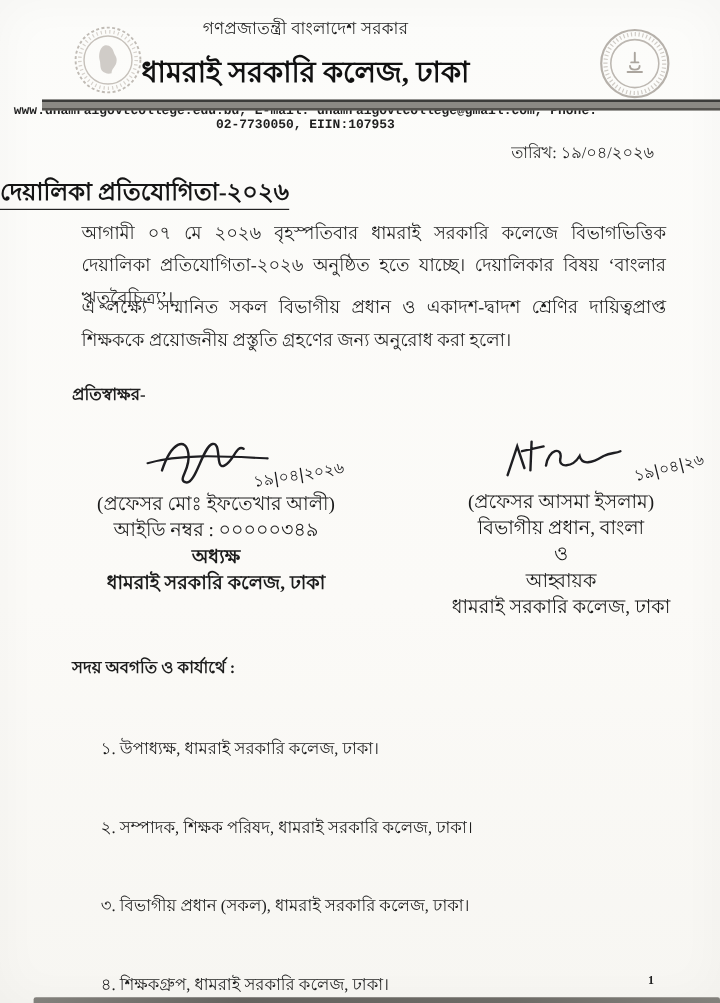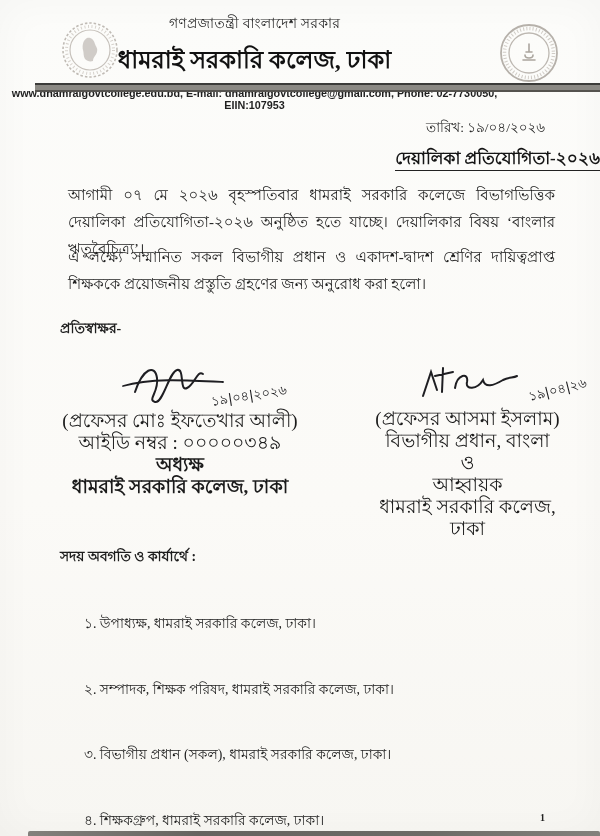--- a/index.html
+++ b/index.html
@@ -14,34 +14,34 @@
   .page{
     position:absolute;left:0;top:0;width:600px;height:836px;
     background:linear-gradient(180deg,#fcfcfa 0%,#fbfaf7 60%,#f7f6f2 100%);
     box-shadow:inset 0 0 40px rgba(0,0,0,0.03);
   }
   
   .hdr-center{position:absolute;left:0;top:12px;width:509px;text-align:center;}
   .govt-line{font-size:14px;letter-spacing:.2px;color:#232323;}
   .college-name{font-size:24px;font-weight:bold;margin-top:5px;color:#111;}
   .contact-line{font-size:10.8px;font-weight:bold;margin-top:6px;color:#1f1f1f;
-    font-family:Liberation Sans, sans-serif;}
+    font-family:Liberation Mono, monospace;}
   .rule{
     position:absolute;left:35px;top:83px;width:565px;height:5px;
     border-top:2px solid #3c3c3a;border-bottom:2px solid #55534f;
     background:#8b8984;
   }
   .seal{position:absolute;opacity:.85;}
   .seal-left{left:60px;top:20px;}
   .seal-right{left:498px;top:22px;}
   
   .date-line{position:absolute;right:55px;top:98px;font-size:13.5px;font-weight:normal;color:#262626;margin-top:19px;}
   .doc-title{
-    position:absolute;left:0;top:145px;width:600px;text-align:right;
-    font-size:17px;font-weight:bold;color:#151515;
+    position:absolute;left:0;top:145px;width:600px;text-align:left;
+    font-size:20px;font-weight:bold;color:#151515;
   }
   .doc-title span{border-bottom:1.6px solid #222;padding-bottom:2px;}
   
   .para{
     position:absolute;left:68px;width:487px;
     font-size:15px;line-height:27px;text-align:justify;color:#1d1d1d;
   }
   .para1{top:182px;}
   .para2{top:244px;}
   .countersign{position:absolute;left:60px;top:317px;font-size:14px;font-weight:bold;color:#202020;}
@@ -50,21 +50,21 @@
   .sig-left{left:55px;top:362px;width:250px;}
   .sig-right{left:360px;top:360px;width:215px;}
   .sig-art{position:relative;height:48px;}
   .sig-svg{display:block;margin:0 auto;}
   .sig-date{
     position:absolute;font-size:13px;color:#17171a;white-space:nowrap;
     font-family:"DejaVu Sans",sans-serif;
   }
   .sig-date-left{right:18px;top:24px;transform:rotate(-9deg);}
   .sig-date-right{right:-12px;top:20px;transform:rotate(-14deg);}
-  .sig-line{font-size:19px;line-height:22px;color:#1b1b1b;}
+  .sig-line{font-size:16px;line-height:22px;color:#1b1b1b;}
   .sig-line.bold{font-weight:bold;}
   
   .dist{position:absolute;left:60px;top:545px;width:480px;}
   .dist-heading{font-size:13.8px;font-weight:bold;color:#1d1d1d;margin-bottom:20px;}
   .dist-item{font-size:13.8px;line-height:21.5px;color:#1d1d1d;padding-left:24px;margin-top:44px;}
   
   .page-number{position:absolute;right:55px;bottom:13px;font-size:10px;font-weight:bold;color:#222;}
   .scan-edge{
     position:absolute;left:28px;bottom:0;width:572px;height:5px;
     background:linear-gradient(90deg,#6f6d68 0%,#4c4a46 30%,#55534e 70%,#6f6d68 100%);

